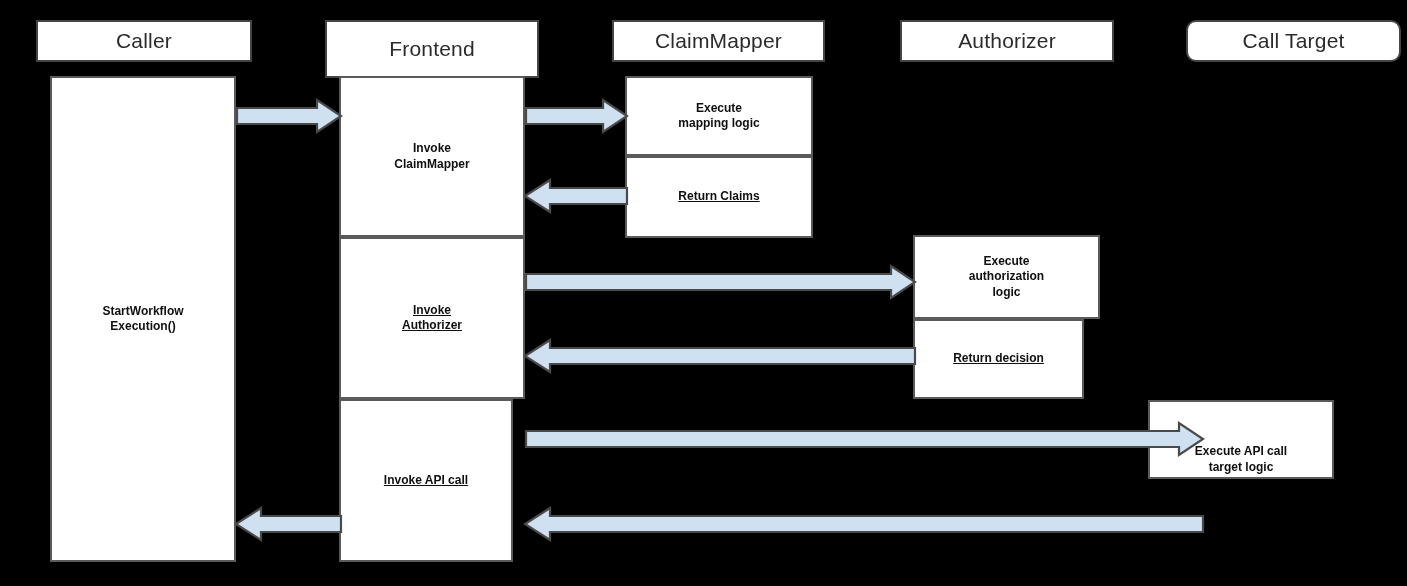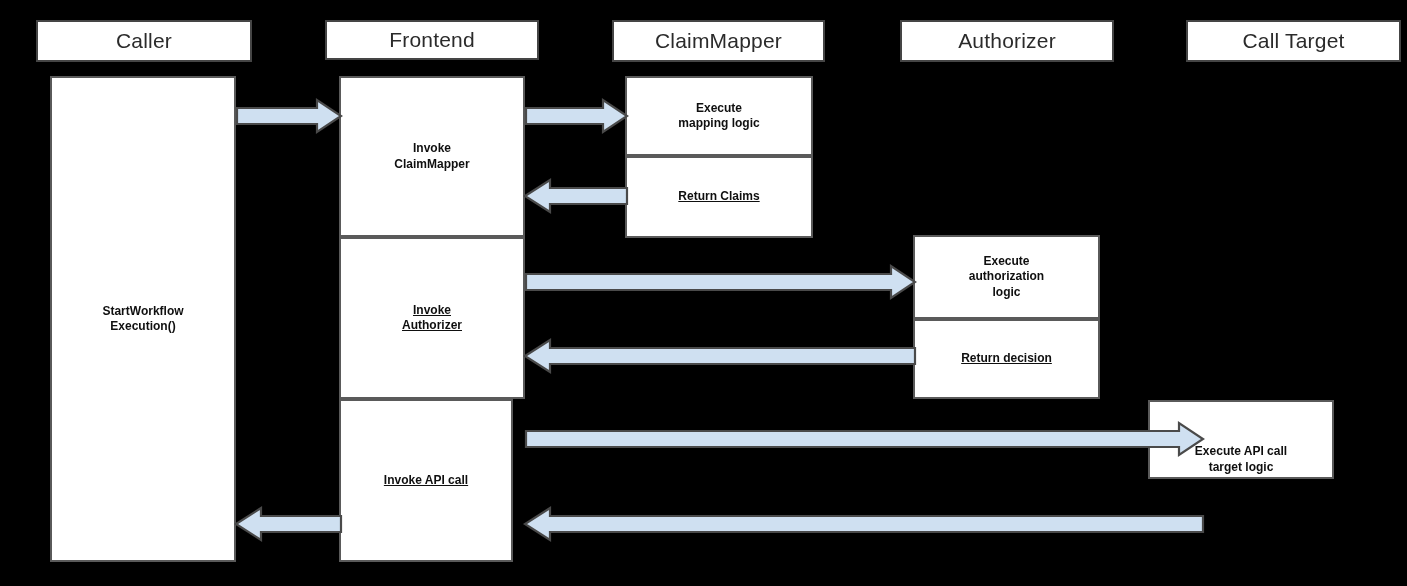--- a/index.html
+++ b/index.html
@@ -65,33 +65,33 @@
 </style>
 </head>
 <body>
 
 <div id="canvas">
 
   <div class="hdr" style="left:22px;top:20px;width:216px;height:42px;">
     <span>Caller</span>
   </div>
 
-  <div class="hdr" style="left:311px;top:20px;width:214px;height:40px;">
+  <div class="hdr" style="left:311px;top:20px;width:214px;height:58px;">
     <span>Frontend</span>
   </div>
 
   <div class="hdr" style="left:598px;top:20px;width:213px;height:42px;">
     <span>ClaimMapper</span>
   </div>
 
   <div class="hdr" style="left:886px;top:20px;width:214px;height:42px;">
     <span>Authorizer</span>
   </div>
 
-  <div class="hdr" style="left:1172px;top:20px;width:215px;height:42px;">
+  <div class="hdr" style="left:1172px;top:20px;width:215px;height:42px;border-radius:10px;">
     <span>Call Target</span>
   </div>
 
   <div class="act" style="left:36px;top:76px;width:186px;height:486px;">
     <span>
       <span>StartWorkflow</span><br>
       <span>Execution()</span>
     </span>
   </div>
 
@@ -125,21 +125,21 @@
   </div>
 
   <div class="act" style="left:899px;top:235px;width:187px;height:84px;">
     <span>
       <span>Execute</span><br>
       <span>authorization</span><br>
       <span>logic</span>
     </span>
   </div>
 
-  <div class="act seg" style="left:899px;top:319px;width:187px;height:80px;">
+  <div class="act seg" style="left:899px;top:319px;width:171px;height:80px;">
     <span>Return decision</span>
   </div>
 
   <div class="act" style="left:1134px;top:400px;width:186px;height:79px;align-items:flex-end;">
     <span>
       <span>Execute API call</span><br>
       <span>target logic</span>
     </span>
   </div>
 

